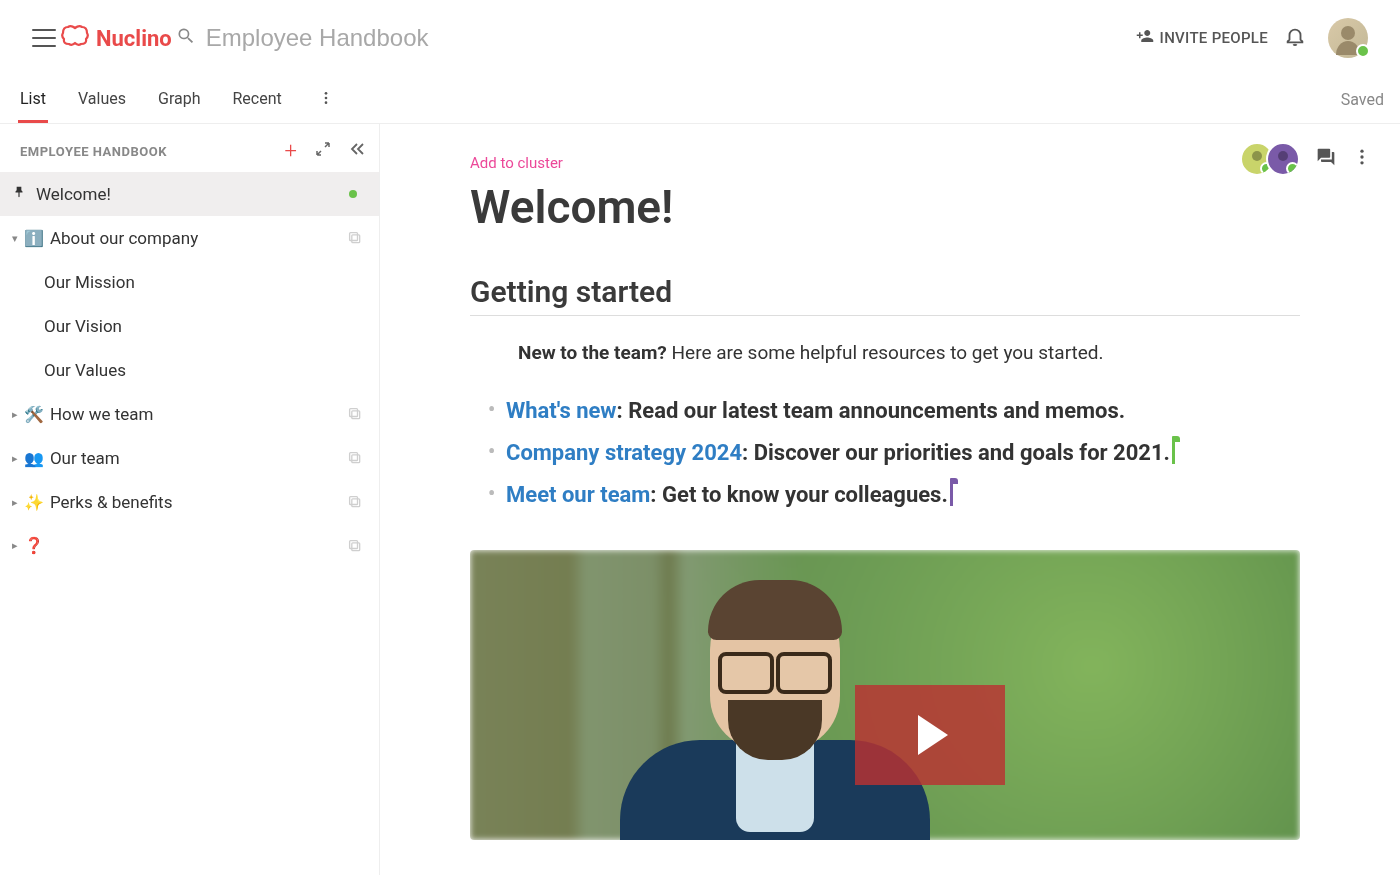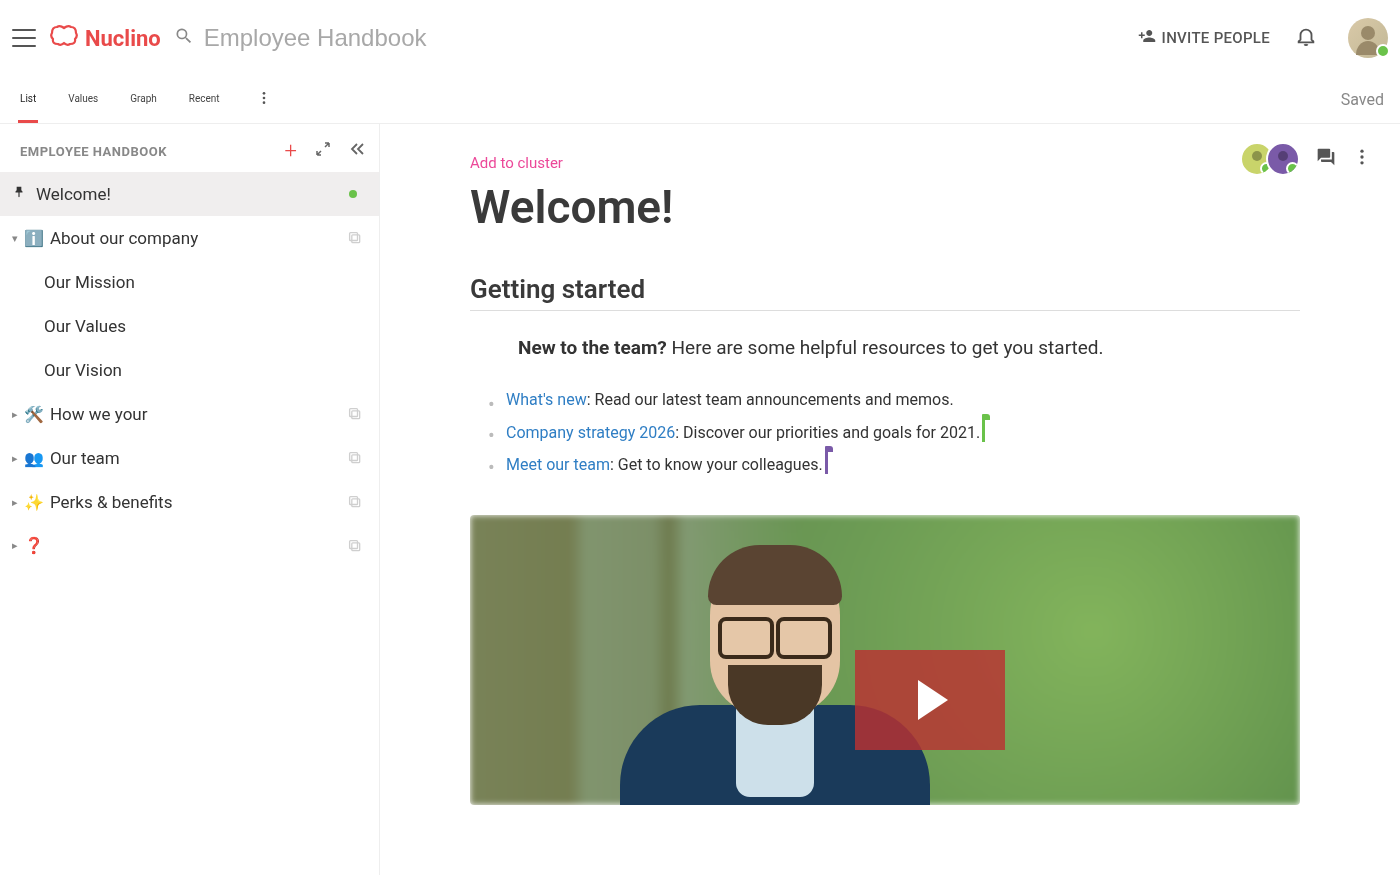--- a/index.html
+++ b/index.html
@@ -8,22 +8,22 @@
   color: #333;
   background: #fff;
   width: 1400px;
   height: 875px;
   overflow: hidden;
 }
 .topbar {
   height: 76px;
   display: flex;
   align-items: center;
-  padding: 0 12px;
-  gap: 13px;
+  padding: 0 32px;
+  gap: 4px;
 }
 .hamburger { width: 24px; height: 18px; cursor: pointer; display: flex; flex-direction: column; justify-content: space-between; }
 .hamburger span { height: 2px; background: #555; border-radius: 1px; width: 100%; }
 .logo { display: flex; align-items: center; gap: 6px; cursor: pointer; }
 .logo-text { color: #e94a4a; font-weight: 700; font-size: 22px; }
 .search-wrap { display: flex; align-items: center; gap: 10px; flex: 1; }
 .search-icon svg { width: 20px; height: 20px; fill: #888; }
 .search-input {
   border: none;
   font-size: 24px;
@@ -43,21 +43,21 @@
   display:flex;align-items:center;justify-content:center;
 }
 .avatar-top::after { content:''; position:absolute; bottom:0; right:-2px; width:10px;height:10px;background:#6ac24a;border-radius:50%;border:2px solid #fff; }
 .avatar-head { width:14px;height:14px;background:#9a8a6a;border-radius:50%;position:absolute;top:8px; }
 .avatar-body { width:24px;height:14px;background:#9a8a6a;border-radius:50% 50% 0 0 / 100% 100% 0 0;position:absolute;bottom:3px; }
 .tabbar {
   display: flex; align-items: center; justify-content: space-between;
   padding: 0 16px 0 18px; border-bottom: 1px solid #eee; height: 48px;
 }
 .tabs { display: flex; gap: 28px; align-items: center; height: 100%; }
-.tab { font-size: 10px; color: #444; cursor: pointer; height: 100%; display: flex; align-items: center; border-bottom: 3px solid transparent; padding: 0 2px; }
+.tab { font-size: 16px; color: #444; cursor: pointer; height: 100%; display: flex; align-items: center; border-bottom: 3px solid transparent; padding: 0 2px; }
 .tab.active { border-bottom-color: #e94a4a; color: #222; }
 .tab-more { cursor: pointer; padding: 0 6px; }
 .tab-more svg { width: 16px; height: 16px; fill: #555; }
 .saved { color: #888; font-size: 16px; }
 .main { display: flex; height: calc(875px - 76px - 48px); }
 .sidebar { width: 380px; border-right: 1px solid #eee; overflow-y: auto; }
 .sidebar-header {
   display: flex; align-items: center; justify-content: space-between;
   padding: 16px 14px 10px 20px;
 }
@@ -90,25 +90,25 @@
 .collab .av:first-child { margin-left: 0; }
 .collab .av::after { content:''; position:absolute; bottom:-1px; right:-1px; width:9px;height:9px;background:#6ac24a;border-radius:50%;border:2px solid #fff; }
 .av1 { background:#c9d46a; }
 .av2 { background:#7a5aa8; }
 .av .h { width:10px;height:10px;background:rgba(0,0,0,0.3);border-radius:50%;margin-top:-6px; }
 .content-icon { cursor: pointer; }
 .content-icon svg { width: 20px; height: 20px; fill: #555; }
 .doc { max-width: 830px; margin: 0 0 0 90px; }
 .cluster { font-size: 15px; color: #ec4899; margin-bottom: 8px; cursor: pointer; }
 .doc-title { font-size: 46px; font-weight: 600; color: #3a3a3a; margin-bottom: 40px; }
-.doc h2 { font-size: 26px; font-weight: 600; color: #3a3a3a; margin-bottom: 6px; }
+.doc h2 { font-size: 30px; font-weight: 600; color: #3a3a3a; margin-bottom: 6px; }
 .hr { border: none; border-top: 1px solid #ddd; margin-bottom: 22px; }
 .doc p { font-size: 19px; line-height: 1.6; color: #333; margin-bottom: 22px; }
 .doc ul { list-style: none; padding-left: 18px; margin-bottom: 34px; }
-.doc li { font-size: 16px; line-height: 1.9; color: #333; position: relative; padding-left: 18px; }
+.doc li { font-size: 22px; line-height: 1.9; color: #333; position: relative; padding-left: 18px; font-weight: bold; }
 .doc li::before { content: '•'; position: absolute; left: 0; color: #bbb; font-size: 20px; }
 .doc a { color: #2f7ec4; text-decoration: none; }
 .strong { font-weight: 700; margin-left: 48px; }
 .cursor-green { display:inline-block; width:3px; height:22px; background:#6ac24a; position:relative; top:4px; margin-left:2px; }
 .cursor-green::before { content:''; position:absolute; top:-6px; left:0; width:8px; height:6px; background:#6ac24a; border-radius:1px 3px 0 0; }
 .cursor-purple { display:inline-block; width:3px; height:22px; background:#7a5aa8; position:relative; top:4px; margin-left:2px; }
 .cursor-purple::before { content:''; position:absolute; top:-6px; left:0; width:8px; height:6px; background:#7a5aa8; border-radius:1px 3px 0 0; }
 .video-wrap {
   width: 830px; height: 290px; border-radius: 4px; overflow: hidden; position: relative;
   margin-top: 18px;
@@ -258,30 +258,30 @@
       <span class="label">About our company</span>
       <span class="copy-ico"><svg viewBox="0 0 16 16">
             <rect x="3" y="3" width="9" height="9" rx="1"></rect>
             <rect x="5.5" y="5.5" width="9" height="9" rx="1"></rect>
           </svg></span>
     </div>
     <div class="tree-item tree-child">
       <span class="label">Our Mission</span>
     </div>
     <div class="tree-item tree-child">
+      <span class="label">Our Vision</span>
+    </div>
+    <div class="tree-item tree-child">
       <span class="label">Our Values</span>
-    </div>
-    <div class="tree-item tree-child">
-      <span class="label">Our Vision</span>
     </div>
 
     <div class="tree-item">
       <span class="caret">▸</span>
       <span class="icon-slot">🛠️</span>
-      <span class="label">How we your</span>
+      <span class="label">How we team</span>
       <span class="copy-ico"><svg viewBox="0 0 16 16">
             <rect x="3" y="3" width="9" height="9" rx="1"></rect>
             <rect x="5.5" y="5.5" width="9" height="9" rx="1"></rect>
           </svg></span>
     </div>
     <div class="tree-item">
       <span class="caret">▸</span>
       <span class="icon-slot">👥</span>
       <span class="label">Our team</span>
       <span class="copy-ico"><svg viewBox="0 0 16 16">
@@ -339,21 +339,21 @@
       <h2>Getting started</h2>
       <hr class="hr">
       <p>
         <span class="strong">New to the team?</span><span> Here are some helpful resources to get you started.</span>
       </p>
       <ul>
         <li>
           <a>What's new</a><span>: Read our latest team announcements and memos.</span>
         </li>
         <li>
-          <a>Company strategy 2026</a><span>: Discover our priorities and goals for 2021.</span><span class="cursor-green"></span>
+          <a>Company strategy 2024</a><span>: Discover our priorities and goals for 2021.</span><span class="cursor-green"></span>
         </li>
         <li>
           <a>Meet our team</a><span>: Get to know your colleagues.</span><span class="cursor-purple"></span>
         </li>
       </ul>
 
       <div class="video-wrap">
         <div class="video-bg"></div>
         <div class="ceo">
           <div class="ceo-body"></div>

